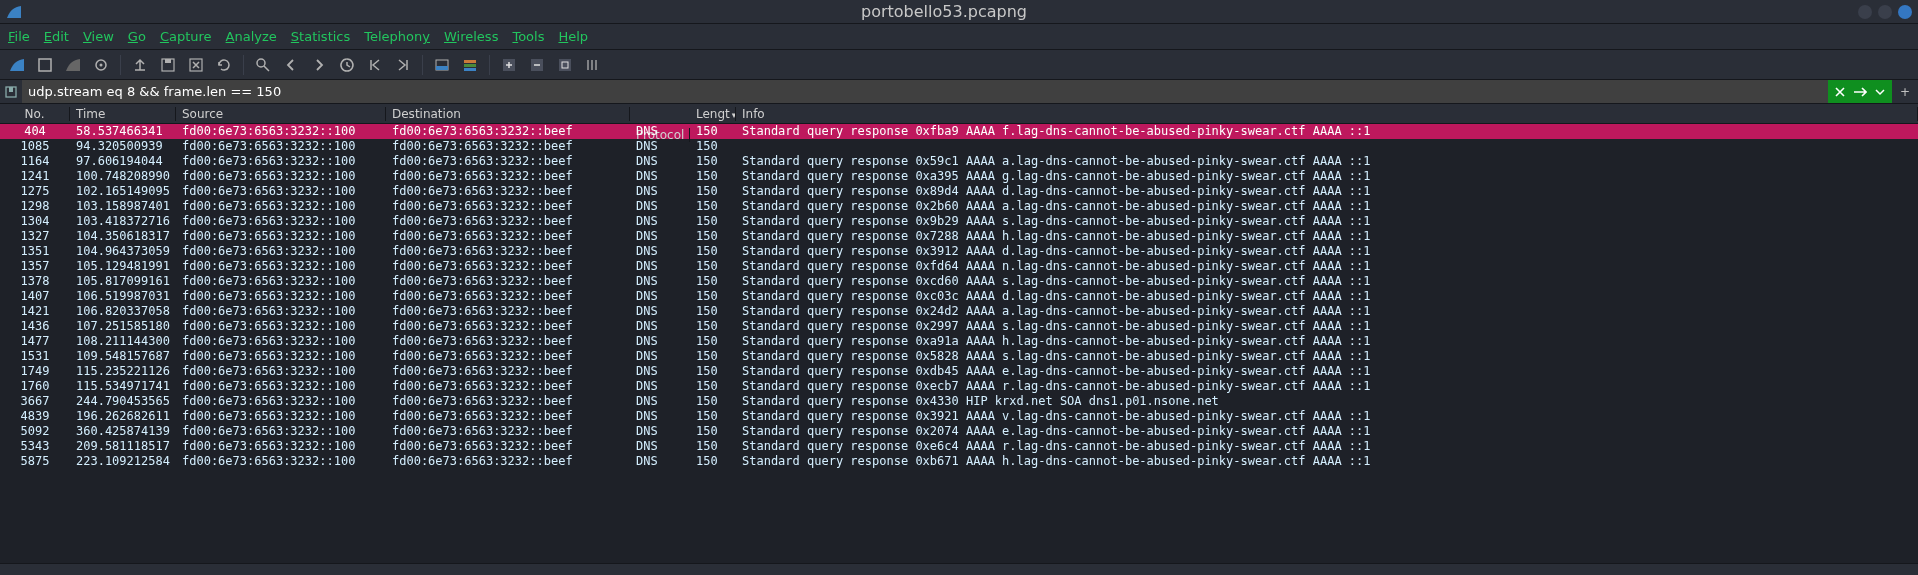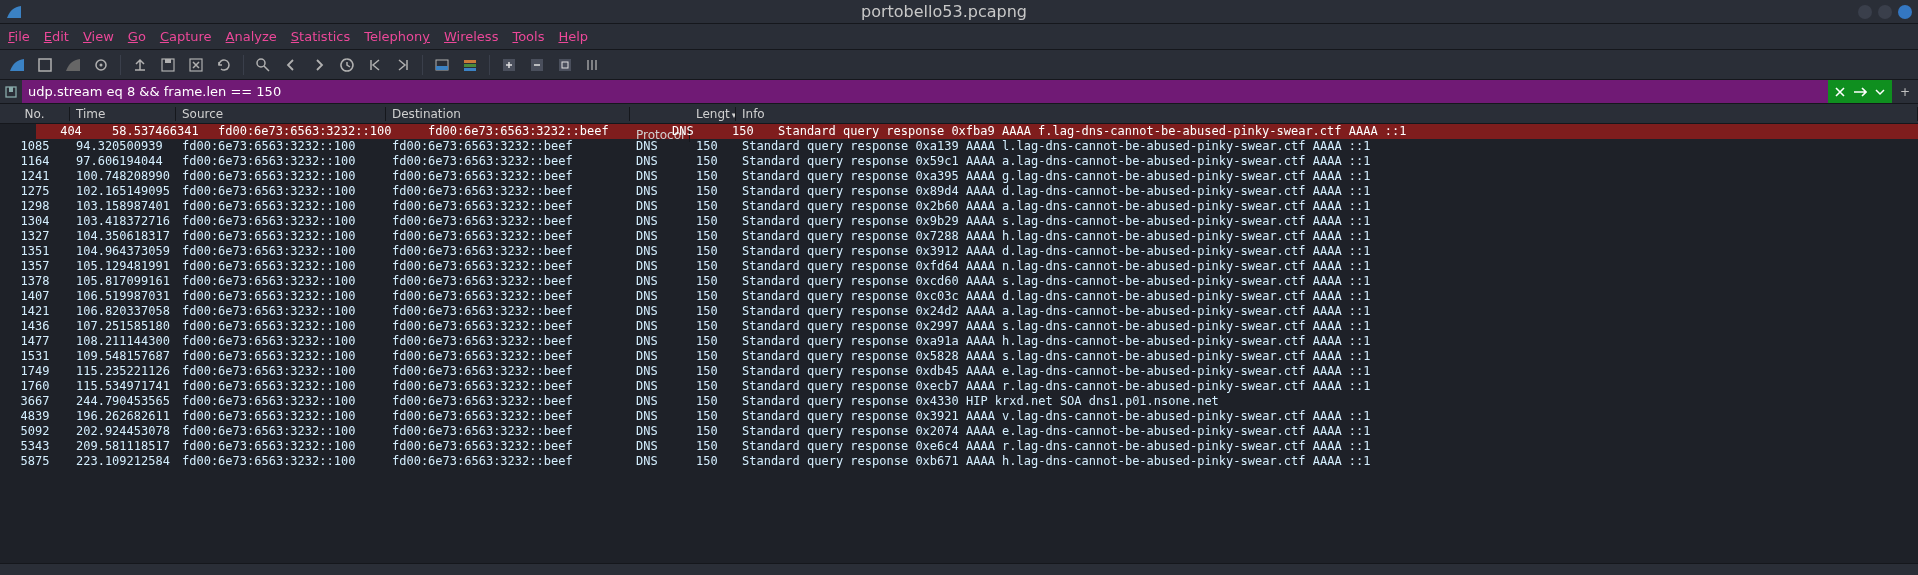--- a/index.html
+++ b/index.html
@@ -45,21 +45,21 @@
   height: 26px;
   background: #2a2e37;
   display: flex;
   align-items: center;
   padding: 0 8px;
   gap: 14px;
   border-bottom: 1px solid #15171c;
 }
 .menubar span {
   font-size: 13px;
-  color: #ec4899;
+  color: #22c55e;
 }
 .menubar span .ul { text-decoration: underline; }
 .toolbar {
   height: 30px;
   background: #2a2e37;
   display: flex;
   align-items: center;
   padding: 0 6px;
   gap: 6px;
   border-bottom: 1px solid #15171c;
@@ -81,21 +81,21 @@
   align-items: stretch;
   border-bottom: 1px solid #15171c;
 }
 .filterbar .filter-icon {
   width: 22px;
   background: #2a2e37;
   display: flex; align-items: center; justify-content: center;
 }
 .filterbar input.filter {
   flex: 1;
-  background: #701a75;
+  background: #404040;
   border: none;
   color: #ffffff;
   font-size: 13px;
   padding: 0 6px;
   font-family: inherit;
   outline: none;
 }
 .filterbar .filter-end {
   display: flex;
   align-items: center;
@@ -135,23 +135,22 @@
   line-height: 15px;
   color: #d4efff;
   overflow: hidden;
 }
 .packetlist .row {
   display: flex;
   white-space: pre;
   height: 15px;
 }
 .packetlist .row.selected {
-  background: #7f1d1d;
+  background: #be185d;
   color: #ffffff;
-  margin-left: 36px;
 }
 .packetlist .cell {
   padding: 0 6px;
   overflow: hidden;
 }
 .c-no   { width: 70px; text-align: center; }
 .c-time { width: 106px; }
 .c-src  { width: 210px; }
 .c-dst  { width: 244px; }
 .c-proto{ width: 60px; }
@@ -359,37 +358,37 @@
   <div class="col c-time">Time</div>
   <div class="col c-src">Source</div>
   <div class="col c-dst">Destination</div>
   <div class="col c-proto">Protocol</div>
   <div class="col c-len"><span>Lengt</span><span class="sort-ind">▾</span></div>
   <div class="col c-info">Info</div>
 </div>
 
 <div class="packetlist" id="packetlist">
     <div class="row selected"><div class="cell c-no">404</div><div class="cell c-time">58.537466341</div><div class="cell c-src">fd00:6e73:6563:3232::100</div><div class="cell c-dst">fd00:6e73:6563:3232::beef</div><div class="cell c-proto">DNS</div><div class="cell c-len">150</div><div class="cell c-info">Standard query response 0xfba9 AAAA f.lag-dns-cannot-be-abused-pinky-swear.ctf AAAA ::1</div></div>
-    <div class="row"><div class="cell c-no">1085</div><div class="cell c-time">94.320500939</div><div class="cell c-src">fd00:6e73:6563:3232::100</div><div class="cell c-dst">fd00:6e73:6563:3232::beef</div><div class="cell c-proto">DNS</div><div class="cell c-len">150</div><div class="cell c-info">Standard query response 0xa139 AAAA l.lag-dns-cannot-be-abused-pinky-swear.ctf AAAA ::1</div></div>
+    <div class="row"><div class="cell c-no">1085</div><div class="cell c-time">94.320500939</div><div class="cell c-src">fd00:6e73:6563:3232::100</div><div class="cell c-dst">fd00:6e73:6563:3232::beef</div><div class="cell c-proto">DNS</div><div class="cell c-len">150</div></div>
     <div class="row"><div class="cell c-no">1164</div><div class="cell c-time">97.606194044</div><div class="cell c-src">fd00:6e73:6563:3232::100</div><div class="cell c-dst">fd00:6e73:6563:3232::beef</div><div class="cell c-proto">DNS</div><div class="cell c-len">150</div><div class="cell c-info">Standard query response 0x59c1 AAAA a.lag-dns-cannot-be-abused-pinky-swear.ctf AAAA ::1</div></div>
     <div class="row"><div class="cell c-no">1241</div><div class="cell c-time">100.748208990</div><div class="cell c-src">fd00:6e73:6563:3232::100</div><div class="cell c-dst">fd00:6e73:6563:3232::beef</div><div class="cell c-proto">DNS</div><div class="cell c-len">150</div><div class="cell c-info">Standard query response 0xa395 AAAA g.lag-dns-cannot-be-abused-pinky-swear.ctf AAAA ::1</div></div>
     <div class="row"><div class="cell c-no">1275</div><div class="cell c-time">102.165149095</div><div class="cell c-src">fd00:6e73:6563:3232::100</div><div class="cell c-dst">fd00:6e73:6563:3232::beef</div><div class="cell c-proto">DNS</div><div class="cell c-len">150</div><div class="cell c-info">Standard query response 0x89d4 AAAA d.lag-dns-cannot-be-abused-pinky-swear.ctf AAAA ::1</div></div>
     <div class="row"><div class="cell c-no">1298</div><div class="cell c-time">103.158987401</div><div class="cell c-src">fd00:6e73:6563:3232::100</div><div class="cell c-dst">fd00:6e73:6563:3232::beef</div><div class="cell c-proto">DNS</div><div class="cell c-len">150</div><div class="cell c-info">Standard query response 0x2b60 AAAA a.lag-dns-cannot-be-abused-pinky-swear.ctf AAAA ::1</div></div>
     <div class="row"><div class="cell c-no">1304</div><div class="cell c-time">103.418372716</div><div class="cell c-src">fd00:6e73:6563:3232::100</div><div class="cell c-dst">fd00:6e73:6563:3232::beef</div><div class="cell c-proto">DNS</div><div class="cell c-len">150</div><div class="cell c-info">Standard query response 0x9b29 AAAA s.lag-dns-cannot-be-abused-pinky-swear.ctf AAAA ::1</div></div>
     <div class="row"><div class="cell c-no">1327</div><div class="cell c-time">104.350618317</div><div class="cell c-src">fd00:6e73:6563:3232::100</div><div class="cell c-dst">fd00:6e73:6563:3232::beef</div><div class="cell c-proto">DNS</div><div class="cell c-len">150</div><div class="cell c-info">Standard query response 0x7288 AAAA h.lag-dns-cannot-be-abused-pinky-swear.ctf AAAA ::1</div></div>
     <div class="row"><div class="cell c-no">1351</div><div class="cell c-time">104.964373059</div><div class="cell c-src">fd00:6e73:6563:3232::100</div><div class="cell c-dst">fd00:6e73:6563:3232::beef</div><div class="cell c-proto">DNS</div><div class="cell c-len">150</div><div class="cell c-info">Standard query response 0x3912 AAAA d.lag-dns-cannot-be-abused-pinky-swear.ctf AAAA ::1</div></div>
     <div class="row"><div class="cell c-no">1357</div><div class="cell c-time">105.129481991</div><div class="cell c-src">fd00:6e73:6563:3232::100</div><div class="cell c-dst">fd00:6e73:6563:3232::beef</div><div class="cell c-proto">DNS</div><div class="cell c-len">150</div><div class="cell c-info">Standard query response 0xfd64 AAAA n.lag-dns-cannot-be-abused-pinky-swear.ctf AAAA ::1</div></div>
     <div class="row"><div class="cell c-no">1378</div><div class="cell c-time">105.817099161</div><div class="cell c-src">fd00:6e73:6563:3232::100</div><div class="cell c-dst">fd00:6e73:6563:3232::beef</div><div class="cell c-proto">DNS</div><div class="cell c-len">150</div><div class="cell c-info">Standard query response 0xcd60 AAAA s.lag-dns-cannot-be-abused-pinky-swear.ctf AAAA ::1</div></div>
     <div class="row"><div class="cell c-no">1407</div><div class="cell c-time">106.519987031</div><div class="cell c-src">fd00:6e73:6563:3232::100</div><div class="cell c-dst">fd00:6e73:6563:3232::beef</div><div class="cell c-proto">DNS</div><div class="cell c-len">150</div><div class="cell c-info">Standard query response 0xc03c AAAA d.lag-dns-cannot-be-abused-pinky-swear.ctf AAAA ::1</div></div>
     <div class="row"><div class="cell c-no">1421</div><div class="cell c-time">106.820337058</div><div class="cell c-src">fd00:6e73:6563:3232::100</div><div class="cell c-dst">fd00:6e73:6563:3232::beef</div><div class="cell c-proto">DNS</div><div class="cell c-len">150</div><div class="cell c-info">Standard query response 0x24d2 AAAA a.lag-dns-cannot-be-abused-pinky-swear.ctf AAAA ::1</div></div>
     <div class="row"><div class="cell c-no">1436</div><div class="cell c-time">107.251585180</div><div class="cell c-src">fd00:6e73:6563:3232::100</div><div class="cell c-dst">fd00:6e73:6563:3232::beef</div><div class="cell c-proto">DNS</div><div class="cell c-len">150</div><div class="cell c-info">Standard query response 0x2997 AAAA s.lag-dns-cannot-be-abused-pinky-swear.ctf AAAA ::1</div></div>
     <div class="row"><div class="cell c-no">1477</div><div class="cell c-time">108.211144300</div><div class="cell c-src">fd00:6e73:6563:3232::100</div><div class="cell c-dst">fd00:6e73:6563:3232::beef</div><div class="cell c-proto">DNS</div><div class="cell c-len">150</div><div class="cell c-info">Standard query response 0xa91a AAAA h.lag-dns-cannot-be-abused-pinky-swear.ctf AAAA ::1</div></div>
     <div class="row"><div class="cell c-no">1531</div><div class="cell c-time">109.548157687</div><div class="cell c-src">fd00:6e73:6563:3232::100</div><div class="cell c-dst">fd00:6e73:6563:3232::beef</div><div class="cell c-proto">DNS</div><div class="cell c-len">150</div><div class="cell c-info">Standard query response 0x5828 AAAA s.lag-dns-cannot-be-abused-pinky-swear.ctf AAAA ::1</div></div>
     <div class="row"><div class="cell c-no">1749</div><div class="cell c-time">115.235221126</div><div class="cell c-src">fd00:6e73:6563:3232::100</div><div class="cell c-dst">fd00:6e73:6563:3232::beef</div><div class="cell c-proto">DNS</div><div class="cell c-len">150</div><div class="cell c-info">Standard query response 0xdb45 AAAA e.lag-dns-cannot-be-abused-pinky-swear.ctf AAAA ::1</div></div>
     <div class="row"><div class="cell c-no">1760</div><div class="cell c-time">115.534971741</div><div class="cell c-src">fd00:6e73:6563:3232::100</div><div class="cell c-dst">fd00:6e73:6563:3232::beef</div><div class="cell c-proto">DNS</div><div class="cell c-len">150</div><div class="cell c-info">Standard query response 0xecb7 AAAA r.lag-dns-cannot-be-abused-pinky-swear.ctf AAAA ::1</div></div>
     <div class="row"><div class="cell c-no">3667</div><div class="cell c-time">244.790453565</div><div class="cell c-src">fd00:6e73:6563:3232::100</div><div class="cell c-dst">fd00:6e73:6563:3232::beef</div><div class="cell c-proto">DNS</div><div class="cell c-len">150</div><div class="cell c-info">Standard query response 0x4330 HIP krxd.net SOA dns1.p01.nsone.net</div></div>
     <div class="row"><div class="cell c-no">4839</div><div class="cell c-time">196.262682611</div><div class="cell c-src">fd00:6e73:6563:3232::100</div><div class="cell c-dst">fd00:6e73:6563:3232::beef</div><div class="cell c-proto">DNS</div><div class="cell c-len">150</div><div class="cell c-info">Standard query response 0x3921 AAAA v.lag-dns-cannot-be-abused-pinky-swear.ctf AAAA ::1</div></div>
-    <div class="row"><div class="cell c-no">5092</div><div class="cell c-time">202.924453078</div><div class="cell c-src">fd00:6e73:6563:3232::100</div><div class="cell c-dst">fd00:6e73:6563:3232::beef</div><div class="cell c-proto">DNS</div><div class="cell c-len">150</div><div class="cell c-info">Standard query response 0x2074 AAAA e.lag-dns-cannot-be-abused-pinky-swear.ctf AAAA ::1</div></div>
+    <div class="row"><div class="cell c-no">5092</div><div class="cell c-time">360.425874139</div><div class="cell c-src">fd00:6e73:6563:3232::100</div><div class="cell c-dst">fd00:6e73:6563:3232::beef</div><div class="cell c-proto">DNS</div><div class="cell c-len">150</div><div class="cell c-info">Standard query response 0x2074 AAAA e.lag-dns-cannot-be-abused-pinky-swear.ctf AAAA ::1</div></div>
     <div class="row"><div class="cell c-no">5343</div><div class="cell c-time">209.581118517</div><div class="cell c-src">fd00:6e73:6563:3232::100</div><div class="cell c-dst">fd00:6e73:6563:3232::beef</div><div class="cell c-proto">DNS</div><div class="cell c-len">150</div><div class="cell c-info">Standard query response 0xe6c4 AAAA r.lag-dns-cannot-be-abused-pinky-swear.ctf AAAA ::1</div></div>
     <div class="row"><div class="cell c-no">5875</div><div class="cell c-time">223.109212584</div><div class="cell c-src">fd00:6e73:6563:3232::100</div><div class="cell c-dst">fd00:6e73:6563:3232::beef</div><div class="cell c-proto">DNS</div><div class="cell c-len">150</div><div class="cell c-info">Standard query response 0xb671 AAAA h.lag-dns-cannot-be-abused-pinky-swear.ctf AAAA ::1</div></div>
   </div>
 
 <div class="statusbar"></div>
 
 </body></html>

